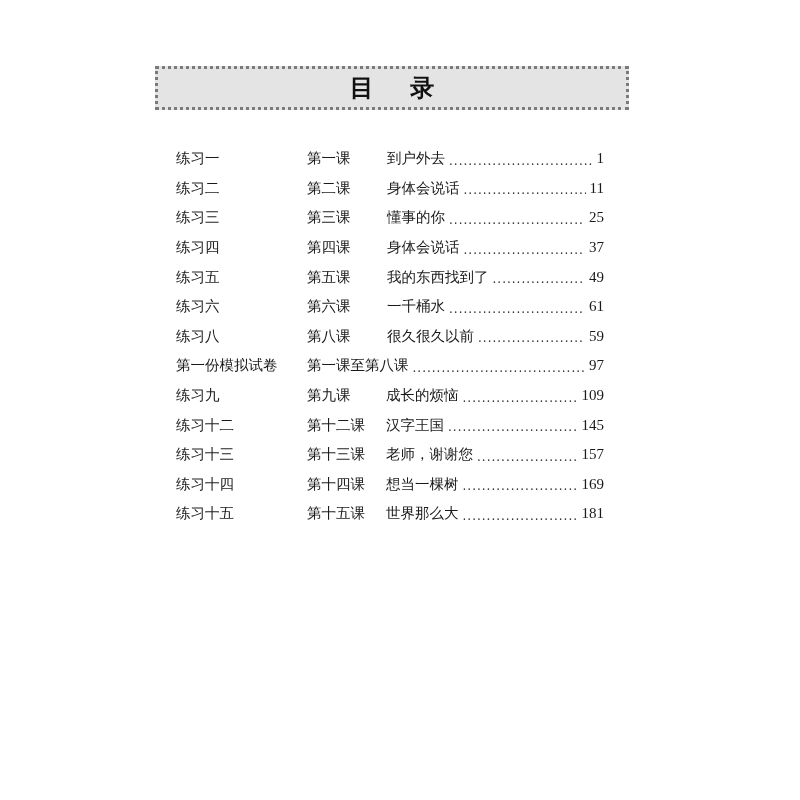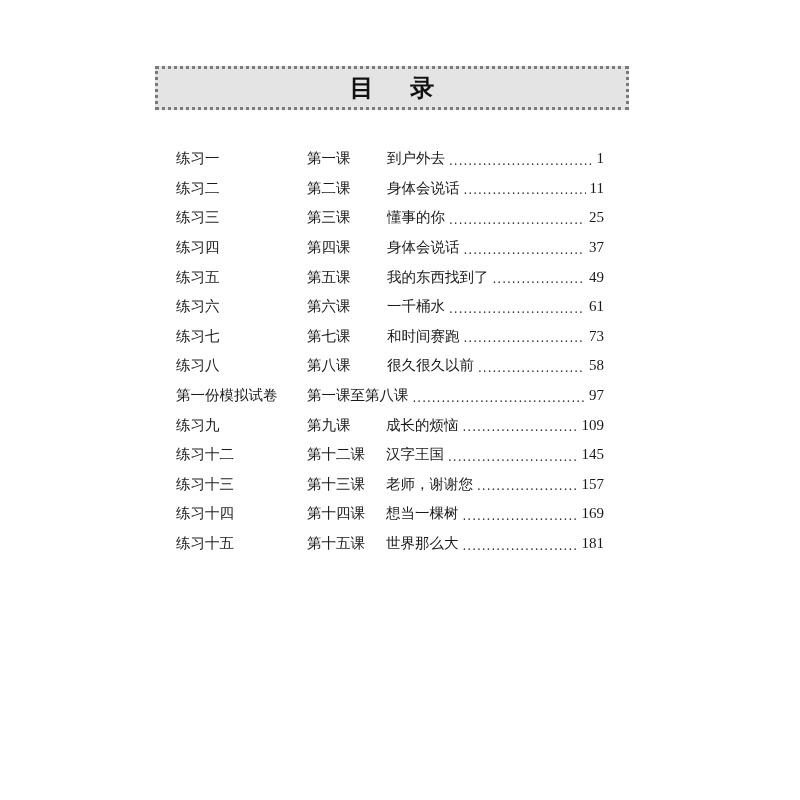--- a/index.html
+++ b/index.html
@@ -68,32 +68,25 @@
       <span class="page">49</span>
     </div>
   <div class="row">
       <span class="c1">练习六</span>
       <span class="c2 w">第六课</span>
       <span class="c3">一千桶水</span>
       <span class="dots"></span>
       <span class="page">61</span>
     </div>
   <div class="row">
-      <span class="c1">练习七</span>
-      <span class="c2 w">第七课</span>
-      <span class="c3">和时间赛跑</span>
-      <span class="dots"></span>
-      <span class="page">73</span>
-    </div>
-  <div class="row">
       <span class="c1">练习八</span>
       <span class="c2 w">第八课</span>
       <span class="c3">很久很久以前</span>
       <span class="dots"></span>
-      <span class="page">58</span>
+      <span class="page">59</span>
     </div>
   <div class="row">
       <span class="c1">第一份模拟试卷</span>
       <span class="c2">第一课至第八课</span>
       <span class="c3"></span>
       <span class="dots"></span>
       <span class="page">97</span>
     </div>
   <div class="row">
       <span class="c1">练习九</span>

